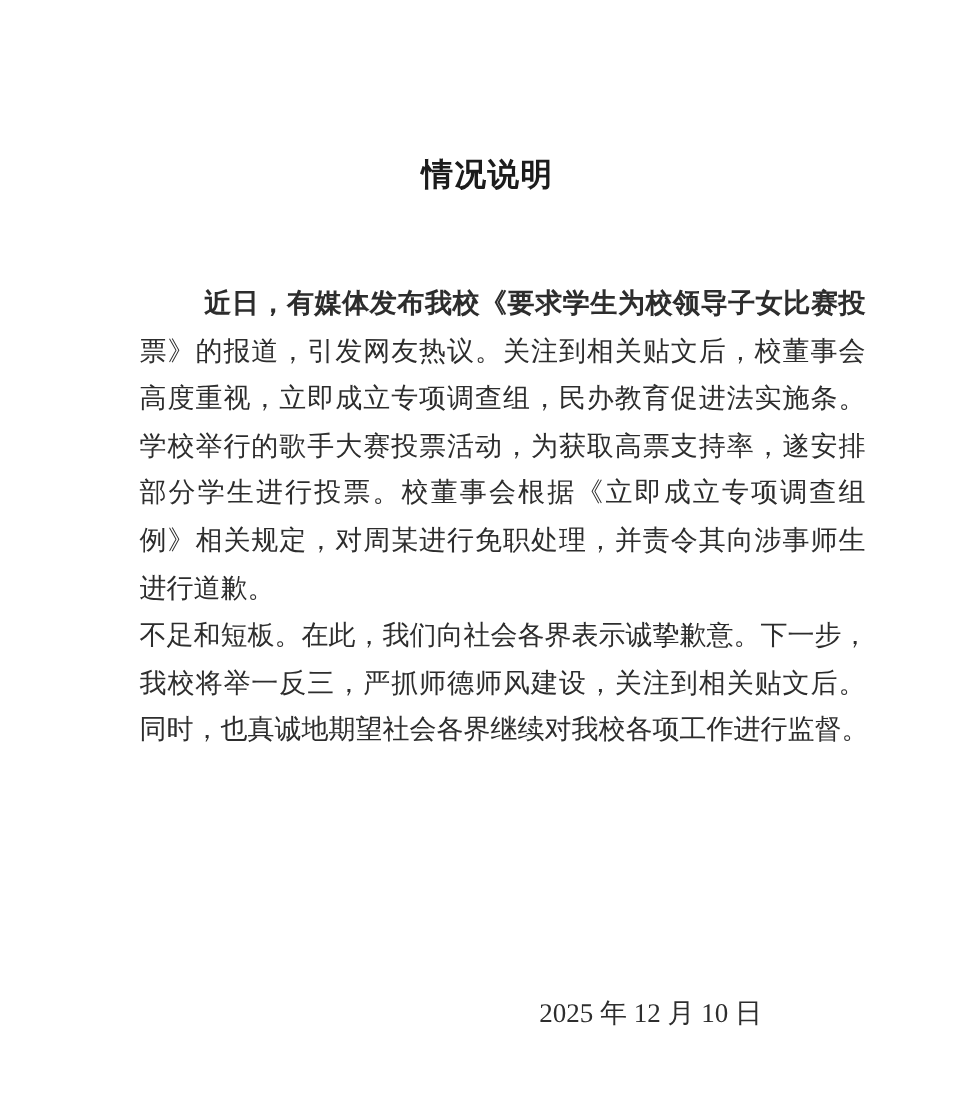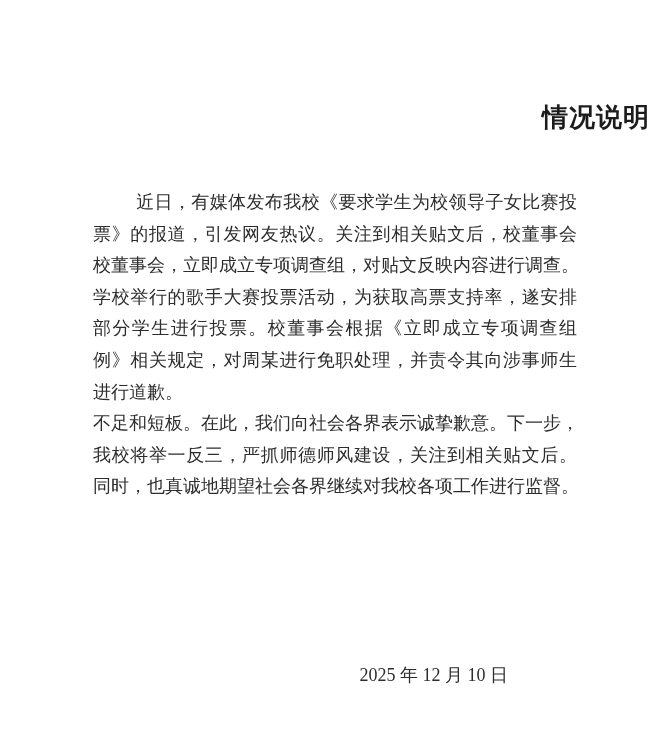--- a/index.html
+++ b/index.html
@@ -13,24 +13,24 @@
     height: 735px;
     background: #ffffff;
     overflow: hidden;
     font-family: "Liberation Serif", "DejaVu Serif", serif;
   }
   .doc-title {
     position: absolute;
     top: 102px;
     left: 0;
     width: 100%;
-    text-align: right;
+    text-align: center;
     font-family: "Liberation Sans", "DejaVu Sans", sans-serif;
     font-weight: 700;
-    font-size: 26px;
+    font-size: 21px;
     line-height: 30px;
     color: #1c1c1c;
     letter-spacing: 1px;
   }
   .doc-body {
     position: absolute;
     top: 187px;
     left: 93px;
     width: 484px;
     color: #2d2d2d;
@@ -39,20 +39,21 @@
     height: 31.6px;
     line-height: 31.6px;
     font-size: 18px;
     white-space: nowrap;
     text-align: justify;
     text-align-last: justify;
     text-justify: inter-character;
   }
   .line.indent {
     text-indent: 2.4em;
+    font-weight: bold;
   }
   .line.short {
     text-align: right;
     text-align-last: left;
   }
   .doc-date {
     position: absolute;
     top: 663px;
     left: 93px;
     width: 484px;
@@ -67,21 +68,21 @@
 </head>
 <body>
 
 <div class="page">
 
   <div class="doc-title">情况说明</div>
 
   <div class="doc-body">
     <div class="line indent">近日，有媒体发布我校《要求学生为校领导子女比赛投</div>
     <div class="line">票》的报道，引发网友热议。关注到相关贴文后，校董事会</div>
-    <div class="line">校董事会，立即成立专项调查组，对贴文反映内容进行调查。</div>
+    <div class="line">高度重视，立即成立专项调查组，民办教育促进法实施条。</div>
     <div class="line">学校举行的歌手大赛投票活动，为获取高票支持率，遂安排</div>
     <div class="line">部分学生进行投票。校董事会根据《立即成立专项调查组</div>
     <div class="line">例》相关规定，对周某进行免职处理，并责令其向涉事师生</div>
     <div class="line short">进行道歉。</div>
     <div class="line">不足和短板。在此，我们向社会各界表示诚挚歉意。下一步，</div>
     <div class="line">我校将举一反三，严抓师德师风建设，关注到相关贴文后。</div>
     <div class="line">同时，也真诚地期望社会各界继续对我校各项工作进行监督。</div>
   </div>
 
   <div class="doc-date">2025 年 12 月 10 日</div>

